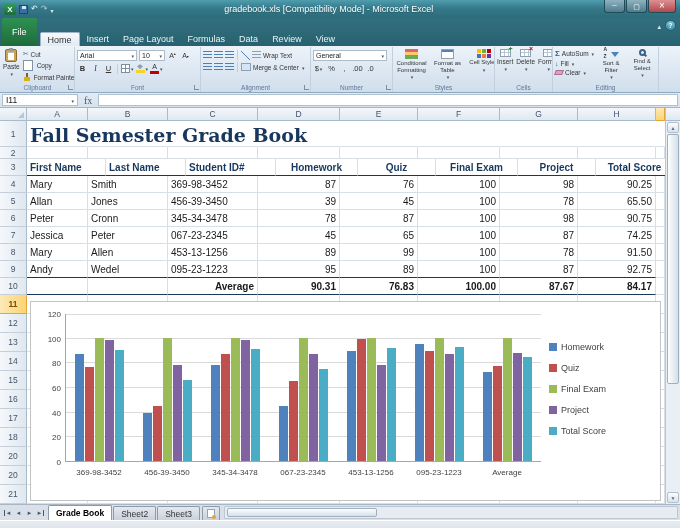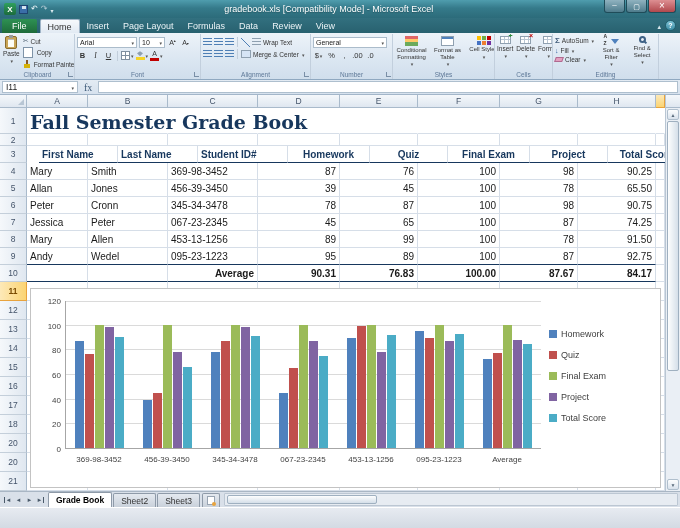--- a/index.html
+++ b/index.html
@@ -21,21 +21,21 @@
 .title-text{flex:1;text-align:center;font-size:9px;white-space:nowrap;overflow:hidden;text-shadow:0 1px 1px rgba(0,0,0,.25)}
 .win-controls{display:flex;gap:1px;align-self:flex-start}
 .winbtn{width:21px;height:13px;border:1px solid #1F4C59;border-top:none;border-radius:0 0 3px 3px;background:linear-gradient(#8FB2BF,#4E7C8C);color:#fff;font-size:8px;display:flex;align-items:center;justify-content:center;line-height:1}
 .winbtn.min::after{content:"–";margin-top:-3px}
 .winbtn.restore::after{content:"▢";font-size:7px}
 .winbtn.close{width:28px;background:linear-gradient(#DD8F92,#B1484D)}
 .winbtn.close::after{content:"×";font-size:10px}
 
 
 .tabrow{flex:0 0 15px;background:linear-gradient(#32707F,#28616F);display:flex;align-items:flex-end;padding-left:2px;position:relative}
-.file-tab{height:14px;padding:0 10px;background:linear-gradient(#2E9153,#1E6B3A);border-radius:2px 2px 0 0;color:#fff;font-size:9px;display:flex;align-items:center;margin-right:3px}
+.file-tab{height:28px;padding:0 10px;background:linear-gradient(#2E9153,#1E6B3A);border-radius:2px 2px 0 0;color:#fff;font-size:9px;display:flex;align-items:center;margin-right:3px}
 .rtab{height:14px;padding:0 7px;color:#EAF3F6;font-size:9px;display:flex;align-items:center;white-space:nowrap}
 .rtab.active{background:linear-gradient(#F6F9FC,#E2EAF3);color:#333;border:1px solid #9FB4C7;border-bottom:none;border-radius:2px 2px 0 0}
 .tabrow-right{position:absolute;right:4px;top:2px;display:flex;gap:4px;align-items:center}
 .rib-min::after{content:"▴";color:#D8E8EE;font-size:7px}
 .help-btn{width:11px;height:11px;border-radius:50%;background:linear-gradient(#7FC3D6,#3E8EA6);border:1px solid #20606F;color:#fff;font-size:7px;font-weight:bold;display:flex;align-items:center;justify-content:center}
 .help-btn::after{content:"?"}
 
 
 .ribbon{flex:0 0 47px;background:linear-gradient(#EDF3F9,#DCE7F2 55%,#D0DEEC);border-bottom:1px solid #8FA8C0;display:flex;padding:1px 1px 0;overflow:hidden}
 .rgroup{position:relative;display:flex;flex-direction:column;border-right:1px solid #C2CFDD;padding:1px 2px 0;overflow:hidden;flex:0 0 auto}
@@ -459,21 +459,21 @@
           <div class="cell" style="width: 90px;"></div>
           <div class="cell" style="width: 82px;"></div>
           <div class="cell" style="width: 78px;"></div>
           <div class="cell" style="width: 82px;"></div>
           <div class="cell" style="width: 78px;"></div>
           <div class="cell" style="width: 78px;"></div>
           <div class="cell" style="width: 9px;"></div>
         </div>
         <div class="grow" style="height: 17px;">
           <div class="rowhead">3</div>
-          <div class="cell hdr blue-b" style="width: 79px; margin-left: 12px;">First Name</div>
+          <div class="cell hdr blue-b" style="width: 79px;">First Name</div>
           <div class="cell hdr blue-b" style="width: 80px;">Last Name</div>
           <div class="cell hdr blue-b" style="width: 90px;">Student ID#</div>
           <div class="cell hdr blue-b ctr" style="width: 82px;">Homework</div>
           <div class="cell hdr blue-b ctr" style="width: 78px;">Quiz</div>
           <div class="cell hdr blue-b ctr" style="width: 82px;">Final Exam</div>
           <div class="cell hdr blue-b ctr" style="width: 78px;">Project</div>
           <div class="cell hdr blue-b ctr" style="width: 78px;">Total Score</div>
           <div class="cell" style="width: 9px;"></div>
         </div>
         <div class="grow" style="height: 17px;">

